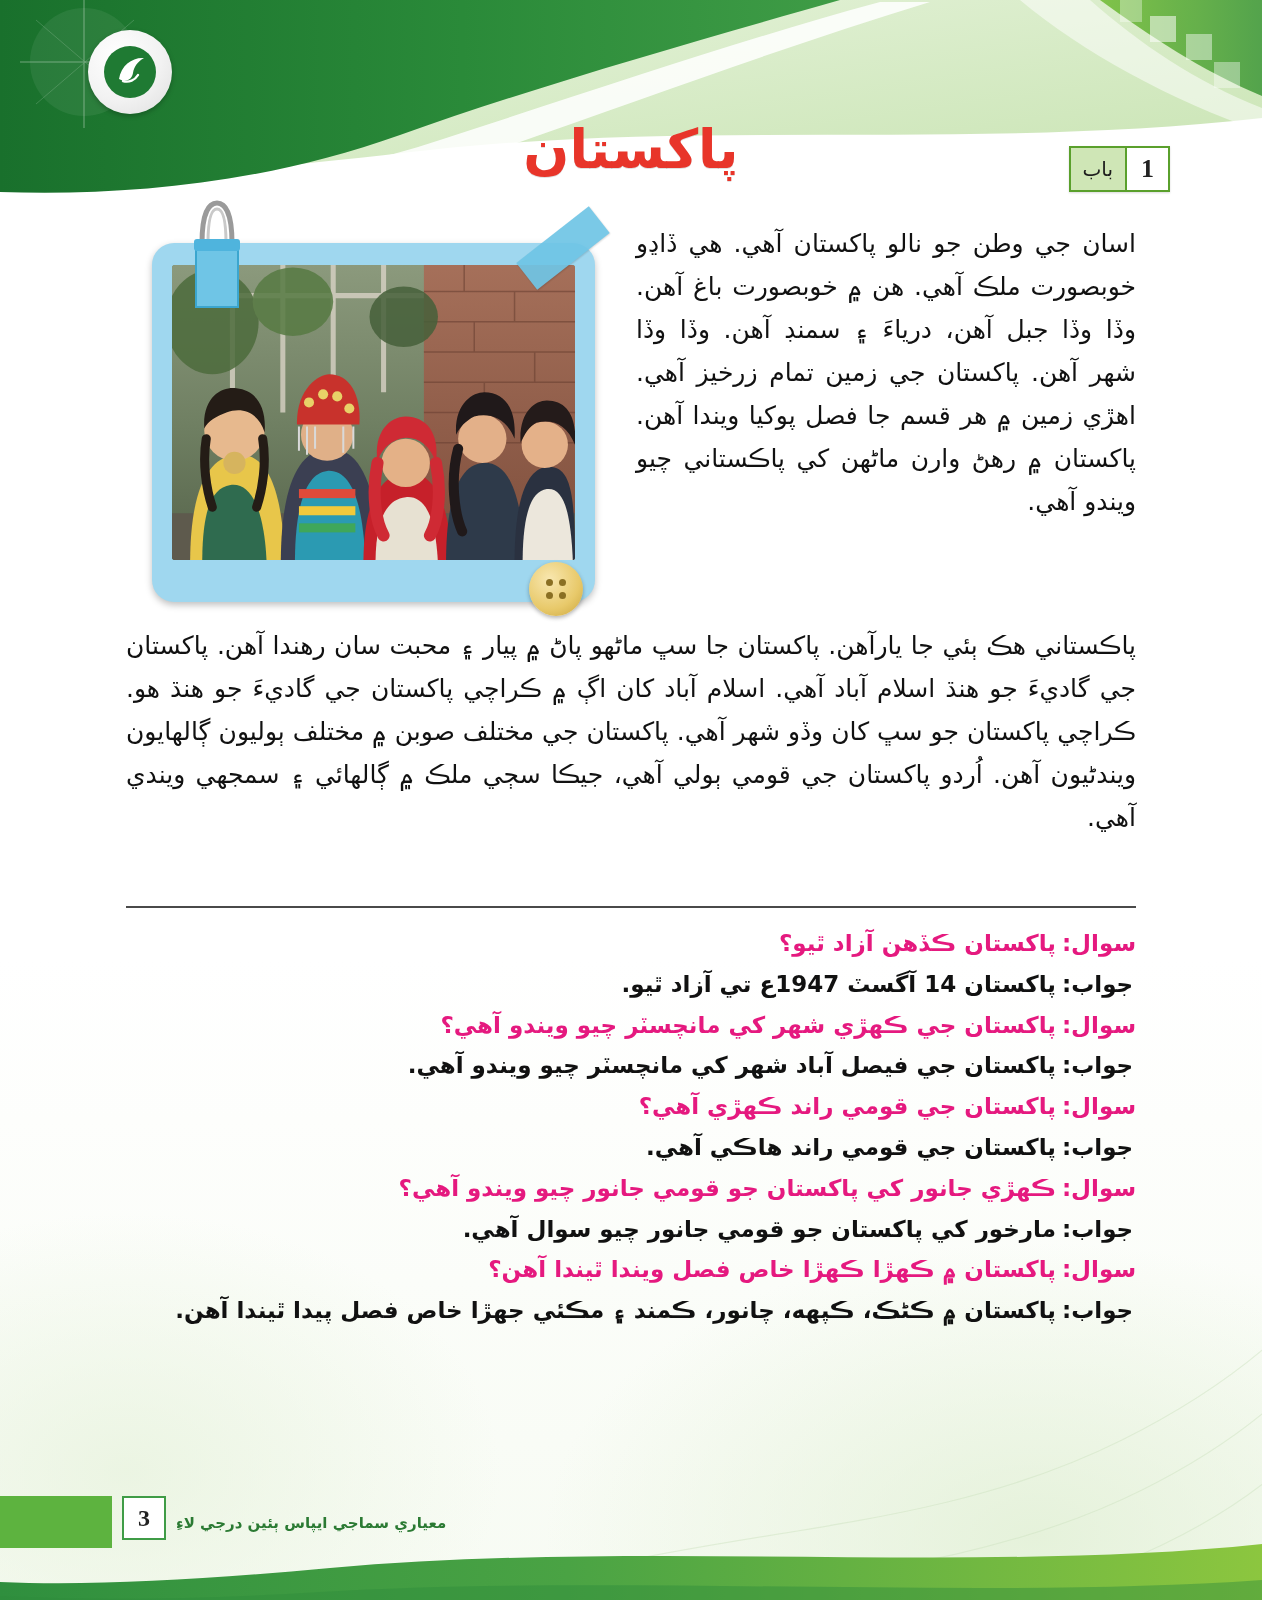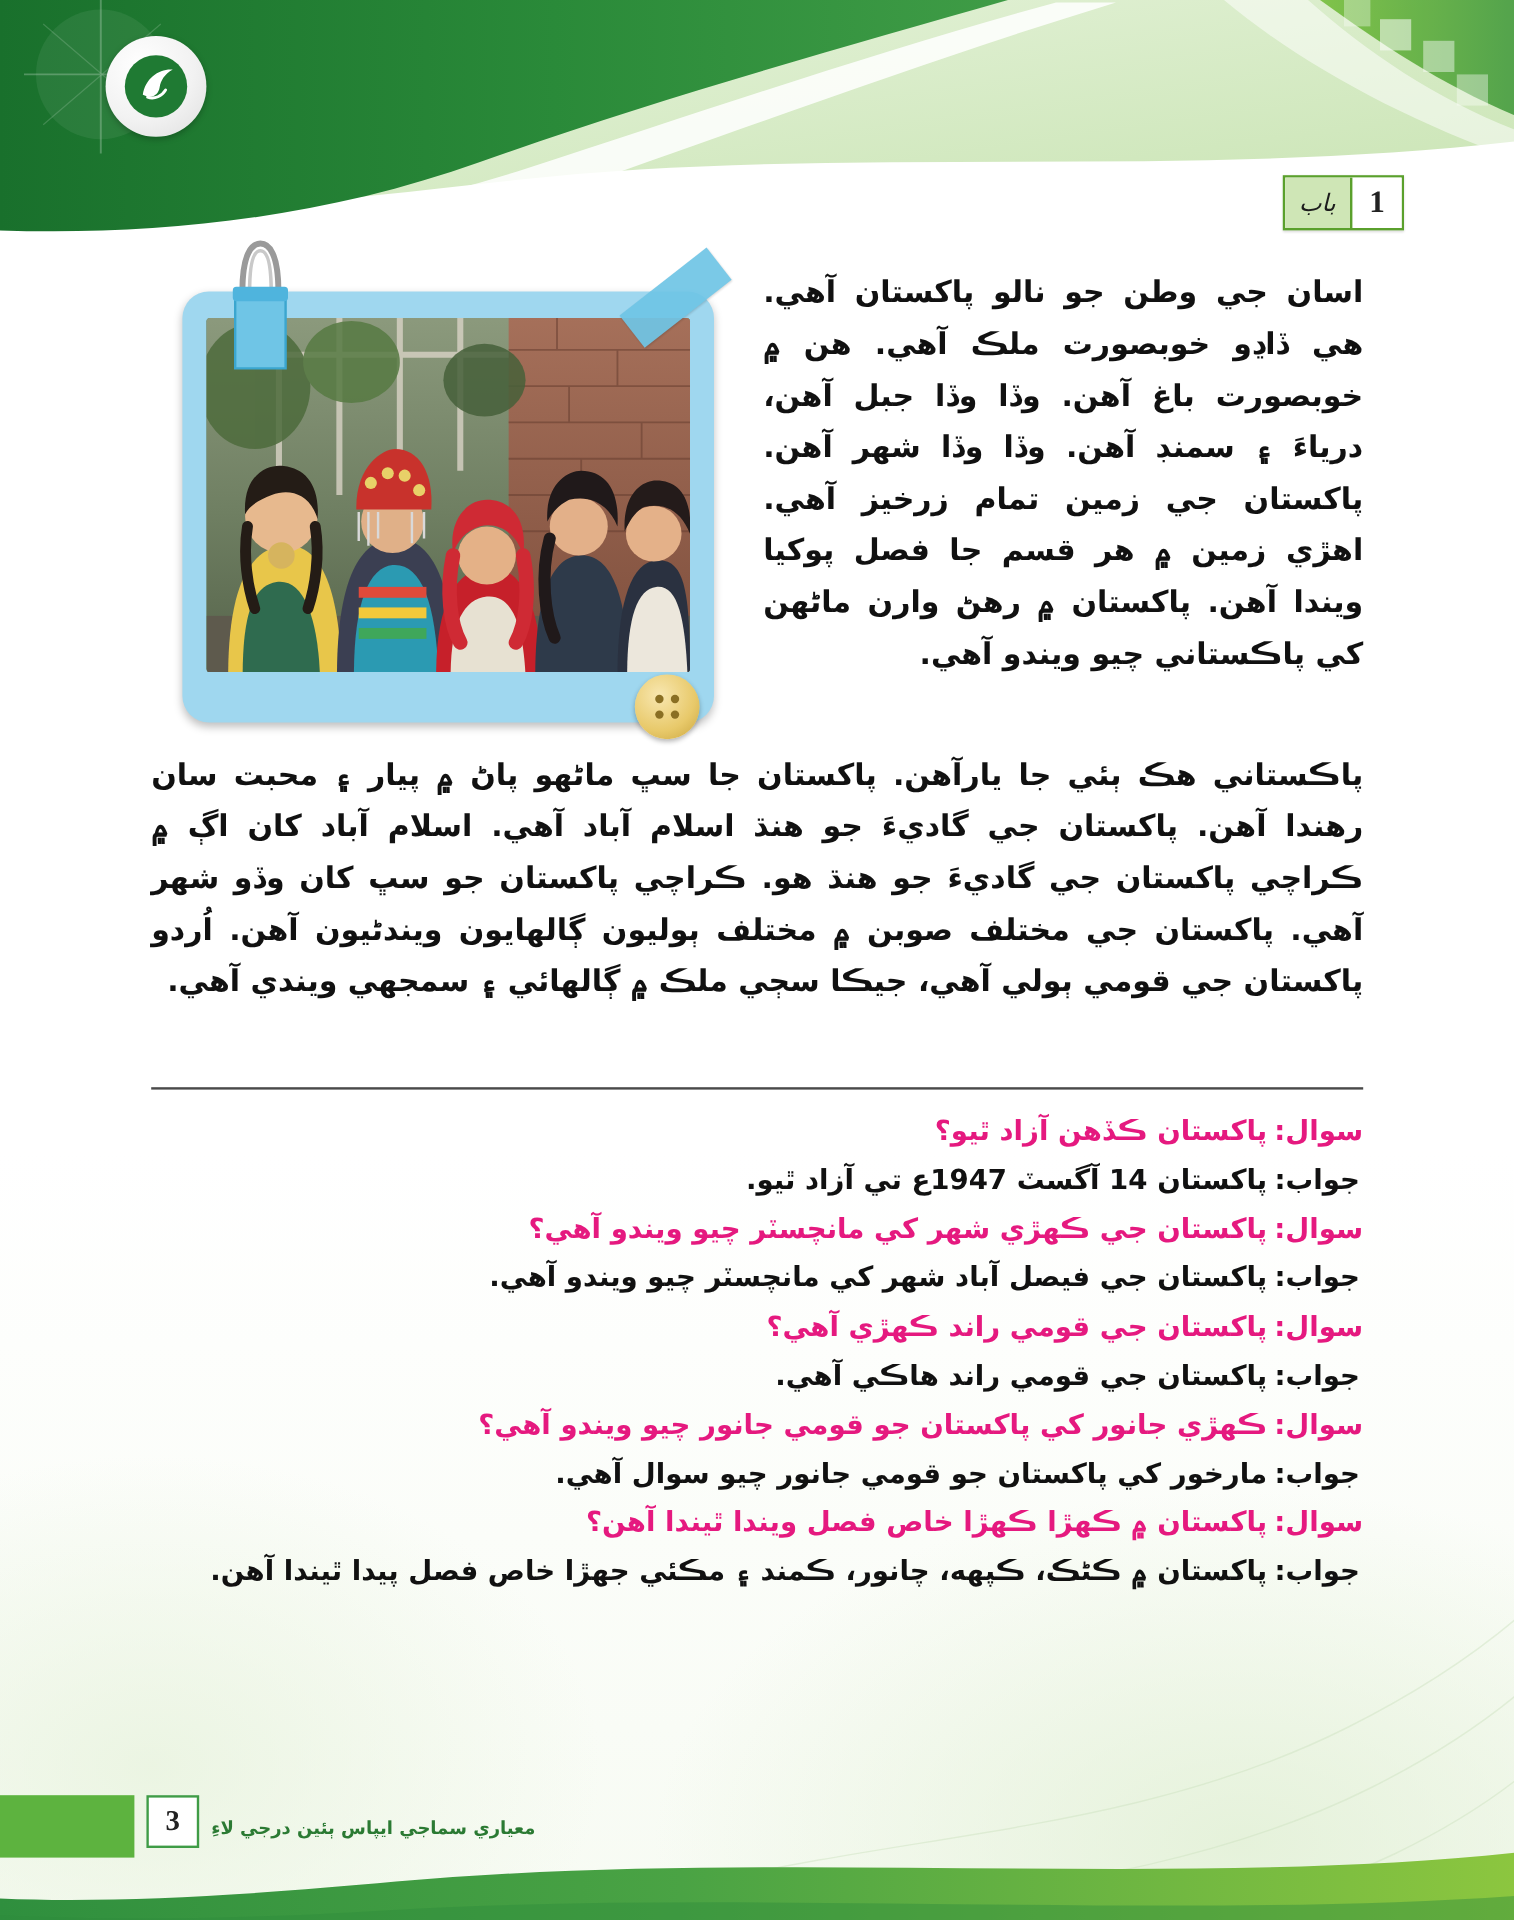--- a/index.html
+++ b/index.html
@@ -85,21 +85,20 @@
     border-left: 2px solid #5aa02c;
     font-family: "Liberation Serif", serif;
   }
   .chapter-badge .word {
     background: #cfe6b6;
     color: #1d1d1d;
     font-size: 20px;
     padding: 0 12px;
     display: flex;
     align-items: center;
-    font-style: italic;
   }
 
   
   .page-title {
     position: absolute;
     top: 118px;
     right: 0;
     width: 100%;
     text-align: center;
     color: #e8352a;
@@ -180,21 +179,21 @@
 
   
   .body-text {
     position: absolute;
     direction: rtl;
     text-align: justify;
     text-align-last: right;
     color: #111;
     font-size: 25px;
     line-height: 1.72;
-    font-weight: 700;
+    font-weight: 400;
   }
   #para-top {
     top: 222px;
     right: 126px;
     width: 500px;
   }
   #para-bottom {
     top: 624px;
     right: 126px;
     width: 1010px;
@@ -347,20 +346,21 @@
         <path d="M20,36 C26,38 32,35 35,30" stroke="#ffffff" stroke-width="2.4" fill="none" stroke-linecap="round"></path>
       </svg>
     </div>
   </div>
 
   <div class="chapter-badge">
     <div class="num">1</div>
     <div class="word">باب</div>
   </div>
 
+  <div class="page-title">پاکستان</div>
 
   <div class="photo-wrap">
     <svg class="clip" viewBox="0 0 70 120">
       <path d="M14,48 L14,112 L56,112 L56,48" fill="#6fc5e6" stroke="#3ba6cf" stroke-width="2"></path>
       <path d="M20,48 C20,16 28,8 35,8 C42,8 50,16 50,48" fill="none" stroke="#9a9a9a" stroke-width="5"></path>
       <path d="M26,48 C26,22 30,14 35,14 C40,14 44,22 44,48" fill="none" stroke="#c9c9c9" stroke-width="3"></path>
       <rect x="12" y="44" width="46" height="12" rx="3" fill="#4fb4dd"></rect>
     </svg>
     <div class="tape"></div>
 

